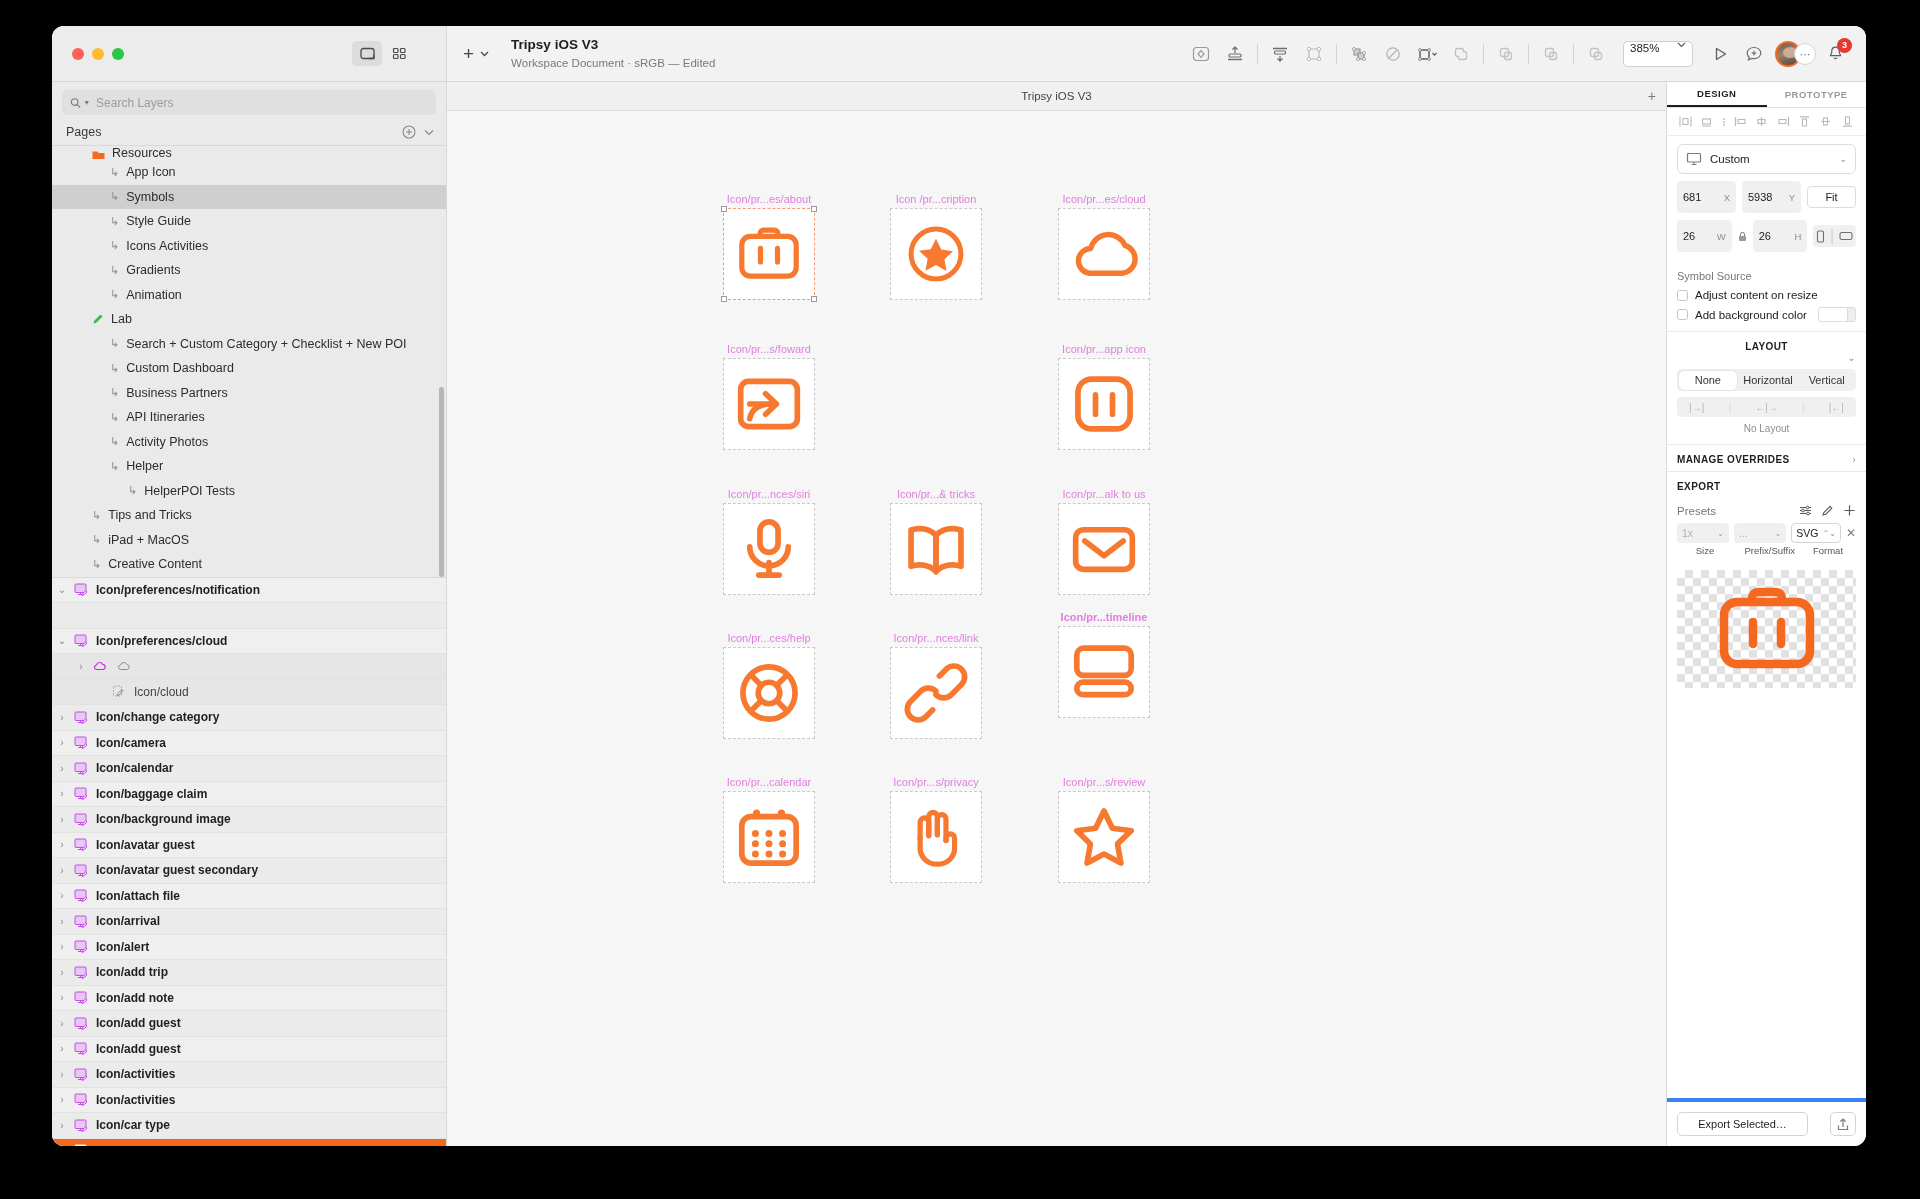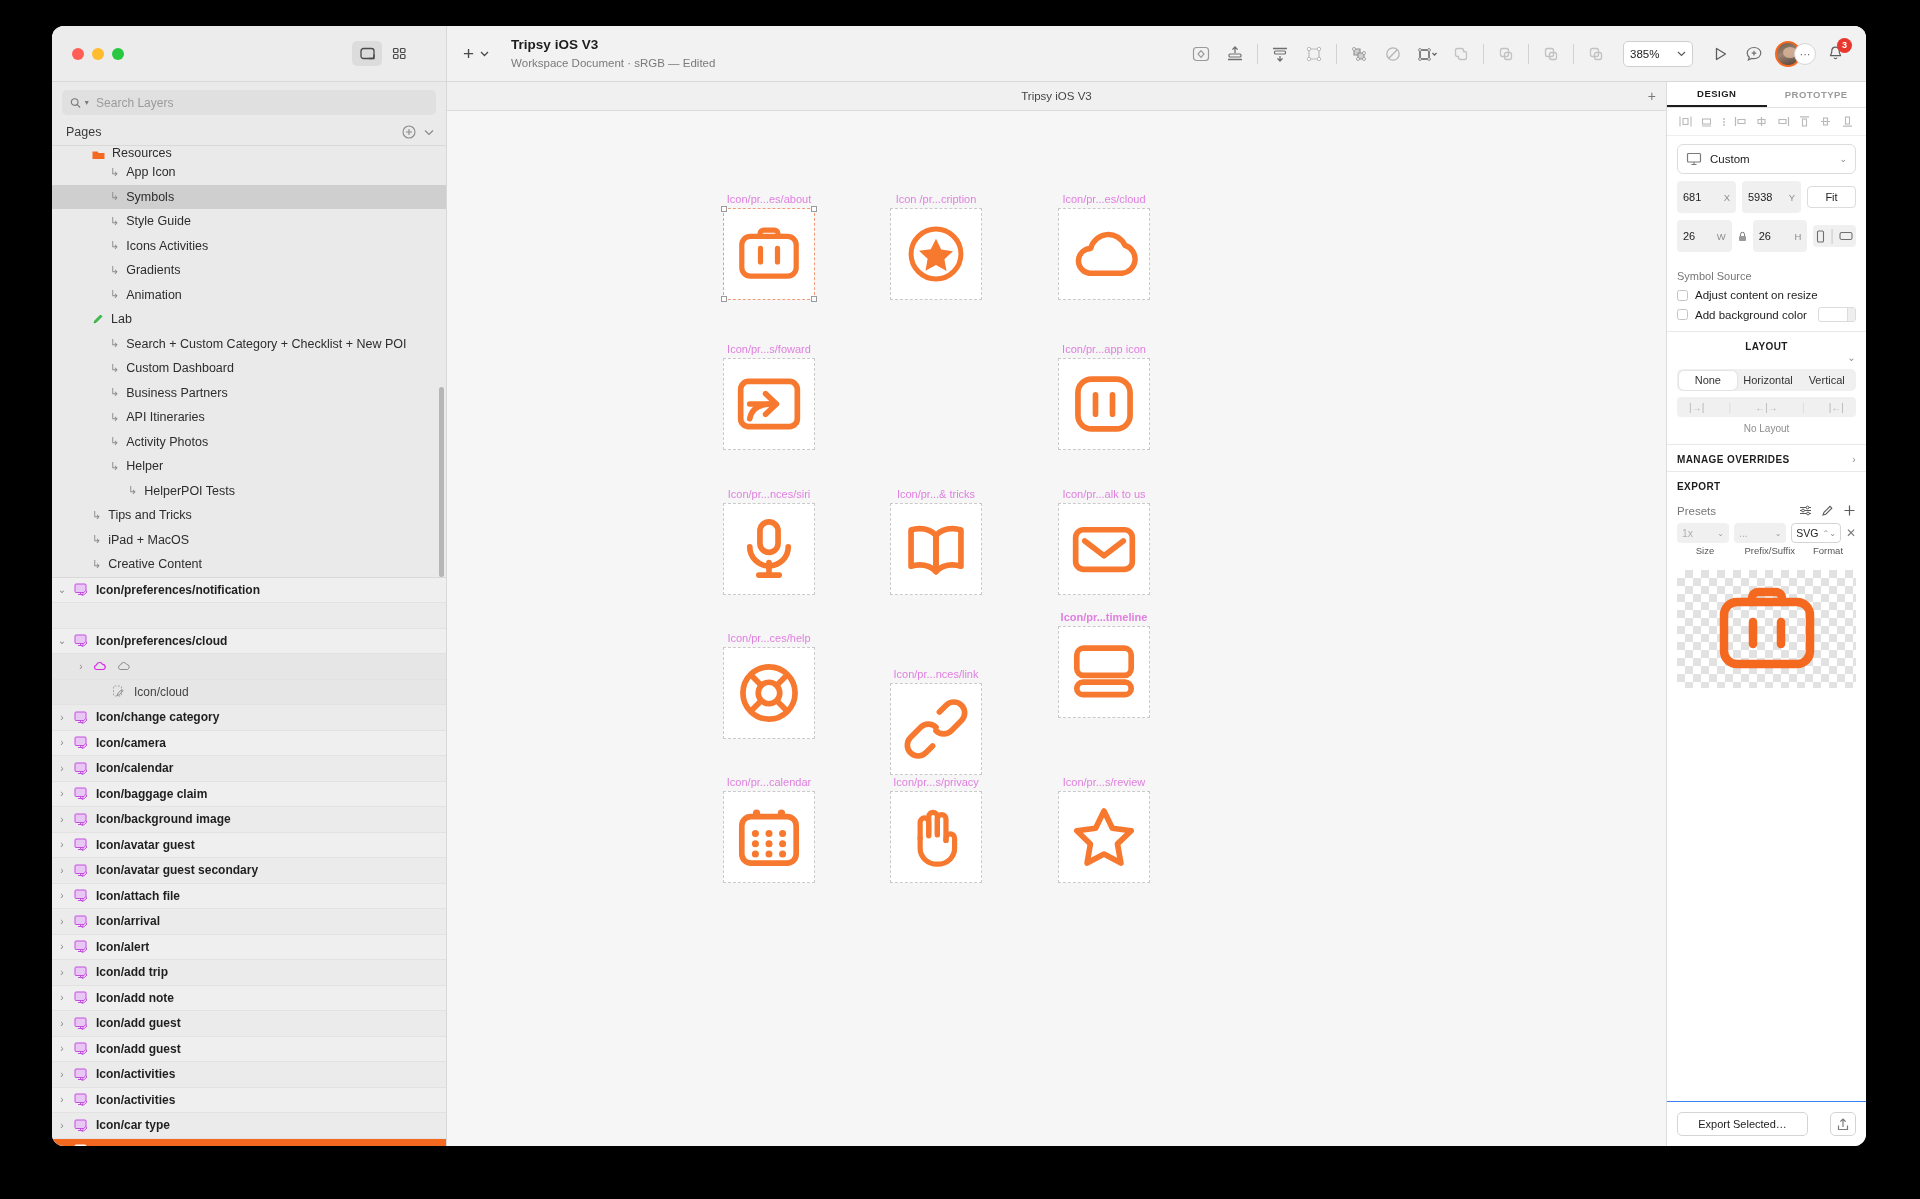--- a/index.html
+++ b/index.html
@@ -32,21 +32,21 @@
   .plus-group { display:flex; align-items:center; gap:6px; color:#4a4a4a; margin-right:22px; }
   .doc-title { line-height:1.25; }
   .doc-title .t1 { font-size:13.5px; font-weight:bold; color:#1d1d1d; }
   .doc-title .t2 { font-size:11.5px; color:#7a7a7a; margin-top:2px; }
 
   .tb-tools { margin-left:auto; display:flex; align-items:center; gap:0px; }
   .tbi { width:34px; height:34px; display:flex; align-items:center; justify-content:center;
          border-radius:5px; color:#8a8a8a; }
   .sep { width:1px; height:20px; background:#d2d2d2; margin:0 5px; }
 
-  .zoom-box { display:flex; align-items:center; justify-content:space-between;
+  .zoom-box { display:flex; justify-content:space-between;
      width:70px; height:26px; border:1px solid #cfcfcf; border-radius:5px;
      background:#fff; font-size:11.5px; color:#222; padding:0 6px; margin:0 10px; }
 
   .avatar { width:26px; height:26px; border-radius:50%; border:2px solid #f4691f;
      background:linear-gradient(160deg,#6b5b4e 0%,#9c8270 45%,#4d4038 100%);
      position:relative; overflow:hidden; }
   .avatar::after{content:"";position:absolute;left:6px;top:4px;width:14px;height:11px;
      border-radius:50%;background:#d8b49a;opacity:.85;}
   .more-dots { width:22px;height:22px;border-radius:50%;border:1px solid #d6d6d6;
      background:#fff; display:flex;align-items:center;justify-content:center;
@@ -160,21 +160,21 @@
   .exp-sel .chev{margin-left:auto;font-size:8px;color:#9a9a9a;padding-left:6px;}
   .exp-fmt{height:20px;border:1px solid #d4d4d4;border-radius:4px;display:flex;align-items:center;
      padding:0 4px;font-size:10.5px;color:#1d1d1d;gap:4px;}
   .exp-lbl{display:flex;gap:5px;padding:2px 10px 6px;font-size:9.5px;color:#555;}
   .preview{margin:8px 10px 0;height:118px;border-radius:3px;position:relative;overflow:hidden;
      background-image:linear-gradient(45deg,#e2e2e2 25%,transparent 25%,transparent 75%,#e2e2e2 75%,#e2e2e2),
        linear-gradient(45deg,#e2e2e2 25%,#fff 25%,#fff 75%,#e2e2e2 75%,#e2e2e2);
      background-size:16px 16px; background-position:0 0,8px 8px;
      display:flex;align-items:center;justify-content:center;}
   .export-btn-row{margin-top:auto;padding:10px;display:flex;gap:22px;align-items:center;
-     border-top:1px solid #3b82f6;}
+     border-top:4px solid #3b82f6;}
   .export-btn{flex:1;height:24px;border:1px solid #d4d4d4;border-radius:5px;background:#fff;
      display:flex;align-items:center;justify-content:center;font-size:11px;color:#1d1d1d;}
   .export-sq{width:26px;height:24px;border:1px solid #d4d4d4;border-radius:5px;background:#fff;
      display:flex;align-items:center;justify-content:center;color:#7a7a7a;}
   svg{display:block;}
 </style>
 </head>
 <body>
 
 <div class="window">
@@ -791,21 +791,21 @@
           <div class="art" style="left: 276px; top: 521px;">
             <div class="art-label">Icon/pr...ces/help</div>
             <div class="art-box" style="position: relative;">
               <svg width="68" height="66" viewBox="0 0 60 58">
                 <circle cx="30" cy="29" r="23" fill="none" stroke="#f7782f" stroke-width="5"></circle>
       <circle cx="30" cy="29" r="9.5" fill="none" stroke="#f7782f" stroke-width="5"></circle>
       <path d="M13.7 12.7l9.6 9.6M46.3 12.7l-9.6 9.6M13.7 45.3l9.6-9.6M46.3 45.3l-9.6-9.6" stroke="#f7782f" stroke-width="5"></path>
               </svg>
             </div>
           </div>
-          <div class="art" style="left: 443px; top: 521px; margin-top: 36px;">
+          <div class="art" style="left: 443px; top: 521px;">
             <div class="art-label">Icon/pr...nces/link</div>
             <div class="art-box" style="position: relative;">
               <svg width="68" height="66" viewBox="0 0 60 58">
                 <g fill="none" stroke="#f7782f" stroke-width="5" stroke-linecap="round">
       <path d="M33 14l6-6a9.5 9.5 0 0113.5 13.5l-9 9A9.5 9.5 0 0130 30.5"></path>
       <path d="M27 44l-6 6A9.5 9.5 0 017.5 36.5l9-9A9.5 9.5 0 0130 27.5"></path>
                 </g>
               </svg>
             </div>
           </div>

